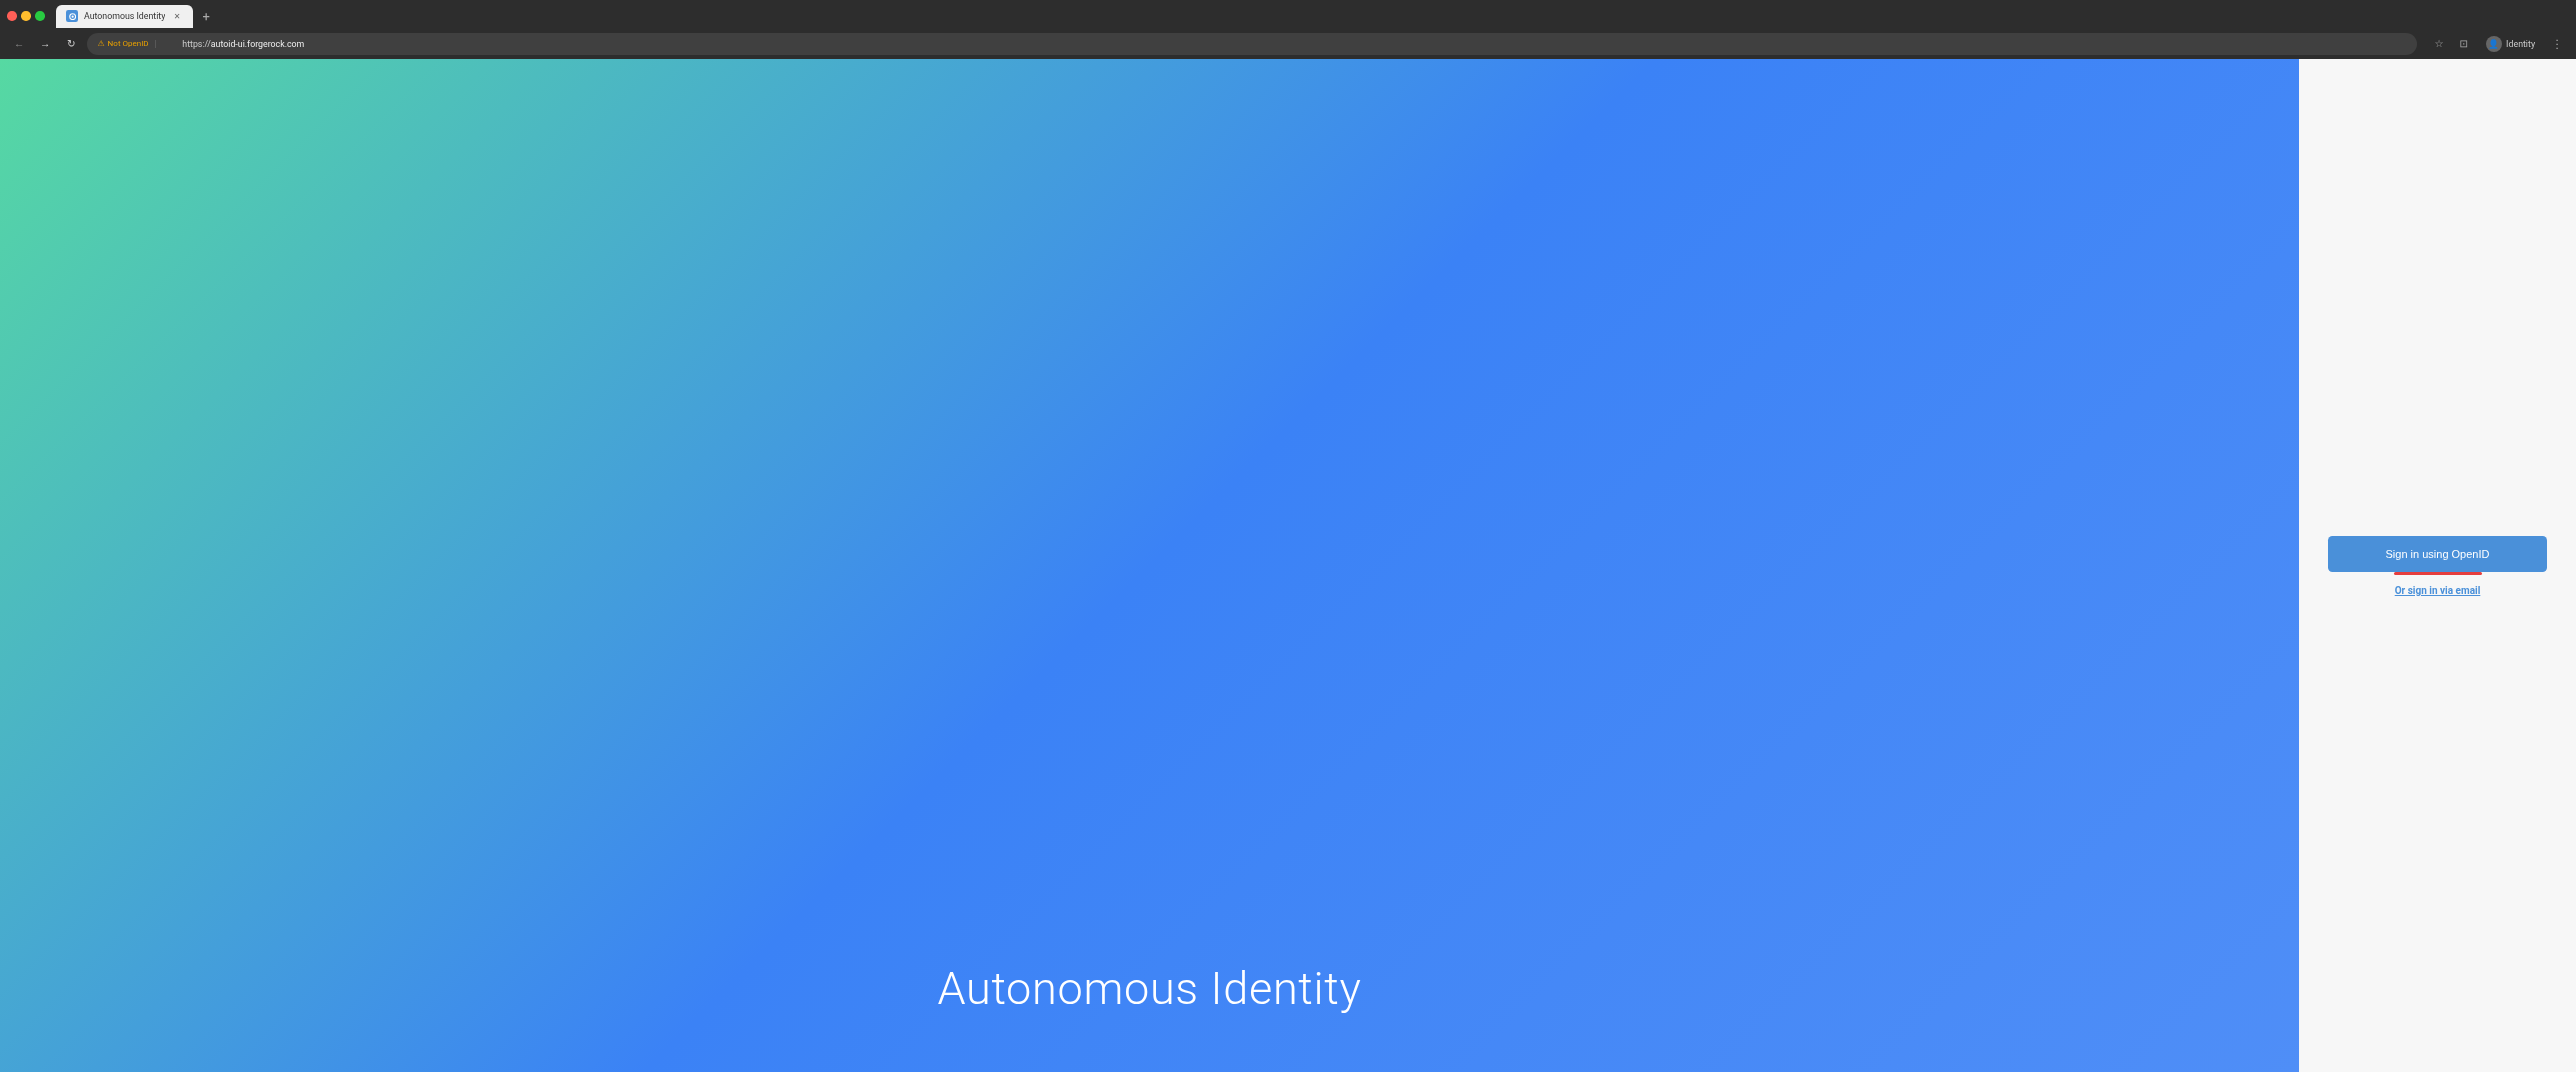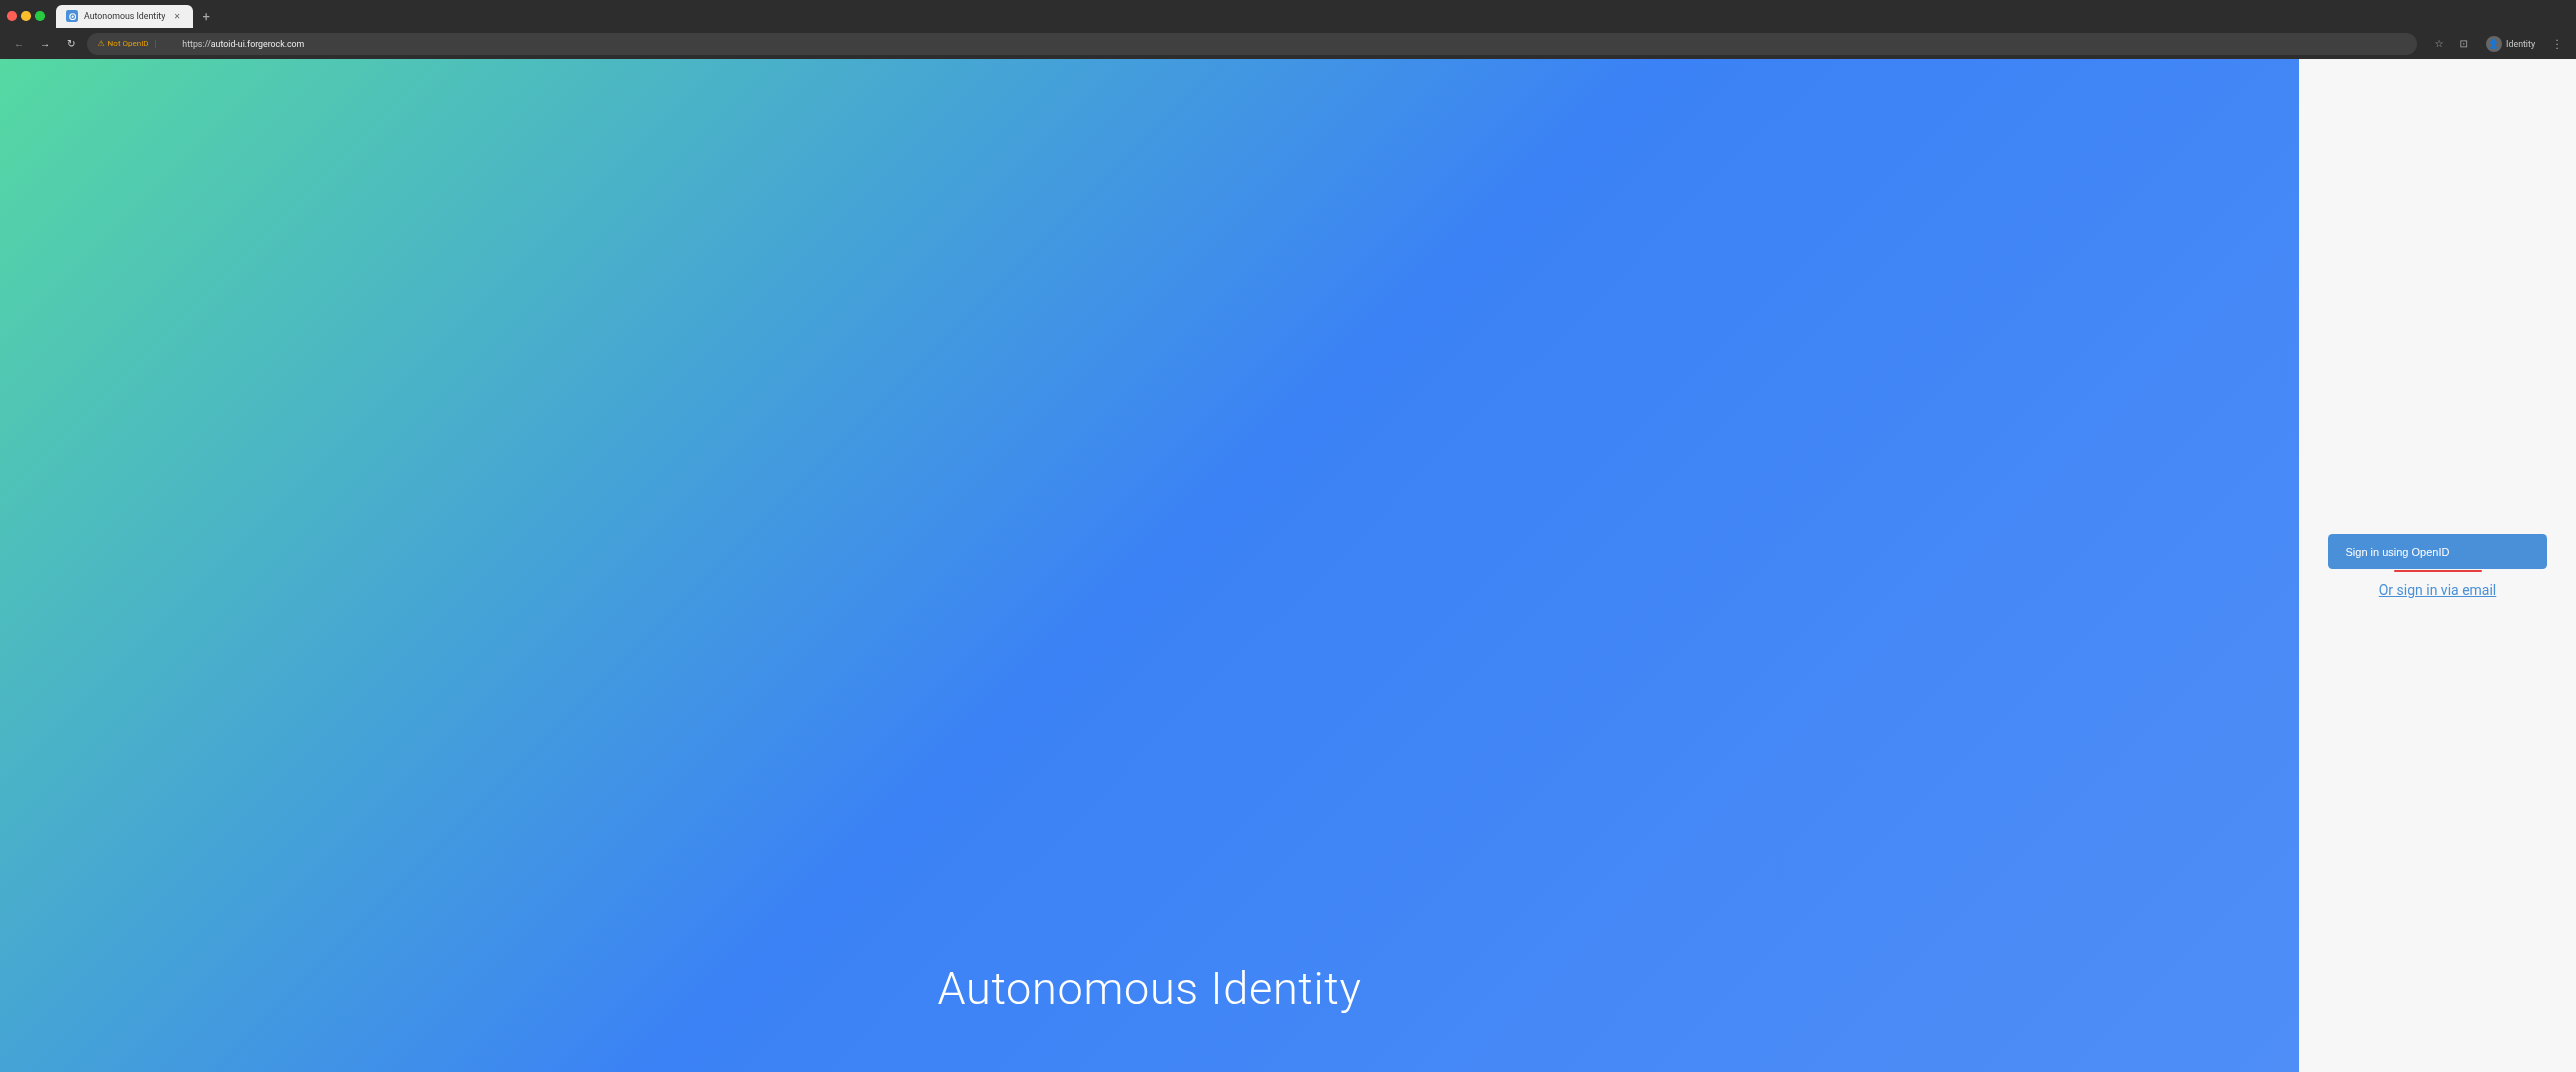--- a/index.html
+++ b/index.html
@@ -269,41 +269,42 @@
       width: 100%;
       max-width: 219px;
       background: #4a90d9;
       color: white;
       border: none;
       border-radius: 4.4px;
       padding: 11.7px 17.5px;
       font-size: 11px;
       font-weight: 500;
       cursor: pointer;
-      text-align: left;
+      text-align: center;
       position: relative;
     }
 
     .signin-openid-btn::after {
       content: '';
       position: absolute;
       bottom: -2.9px;
       left: 50%;
       transform: translateX(-50%);
       width: 88px;
       height: 2.2px;
       background: #e53e3e;
       border-radius: 1.5px;
     }
 
     .signin-email-link {
-      font-size: 14px;
+      font-size: 10px;
       color: #4a90d9;
       text-decoration: underline;
       cursor: pointer;
+      font-weight: bold;
     }
   </style>
 </head>
 <body>
 
 <div class="browser-chrome">
 
   <div class="tab-bar">
     <div class="traffic-lights">
       <div class="traffic-light close"></div>

